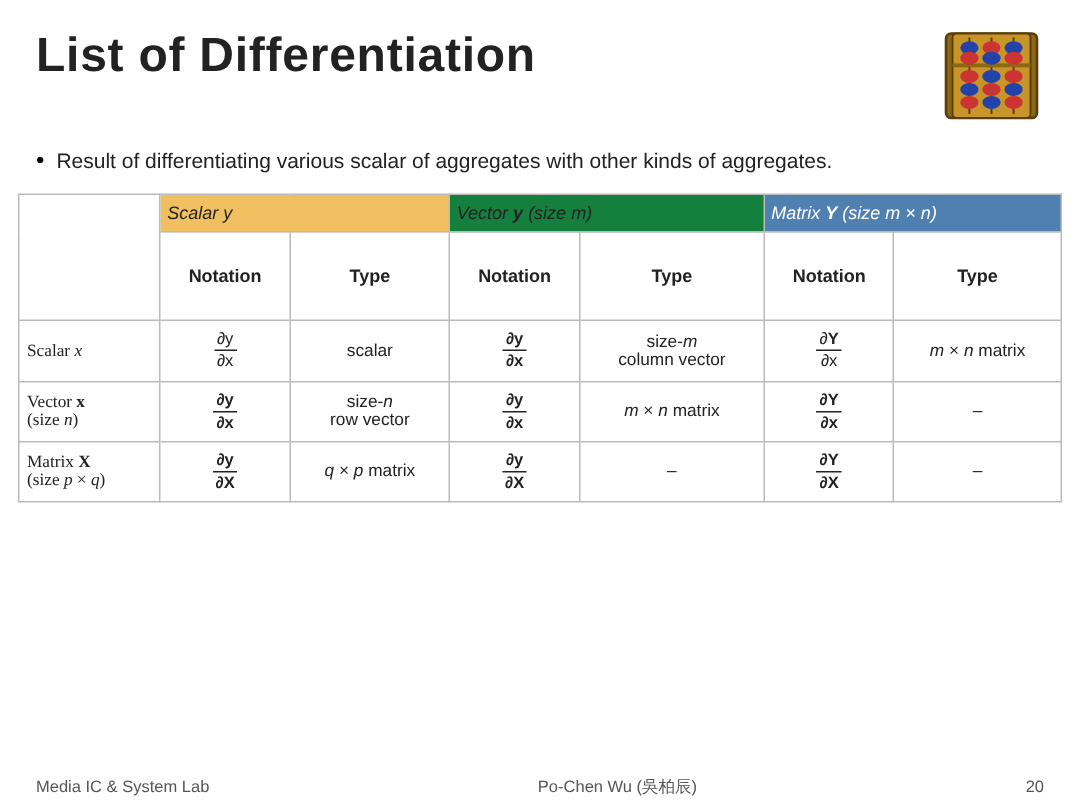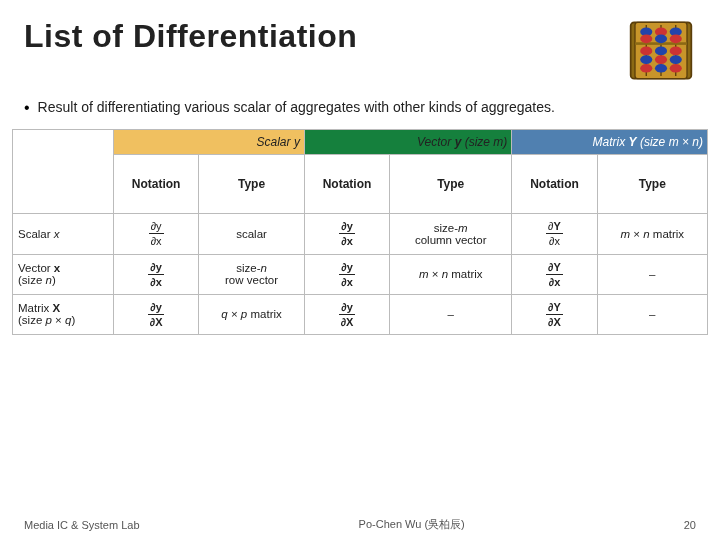--- a/index.html
+++ b/index.html
@@ -60,21 +60,21 @@
 
     table {
       width: 100%;
       border-collapse: collapse;
       font-size: 12px;
     }
 
     
     .col-header-row th {
       padding: 5px 4px;
-      text-align: right;
+      text-align: left;
       font-size: 12px;
       font-style: italic;
       font-weight: normal;
       color: #222;
       border: 1px solid #bbb;
     }
 
     .col-header-scalar {
       background: #f0c060;
     }
@@ -113,20 +113,21 @@
       vertical-align: middle;
       font-size: 11.5px;
       color: #222;
     }
 
     .row-label {
       text-align: left !important;
       font-size: 11px;
       font-weight: normal;
       white-space: nowrap;
+      font-family: Liberation Serif, serif;
     }
 
     .row-label b {
       font-weight: bold;
     }
 
     
     .frac {
       display: inline-flex;
       flex-direction: column;

